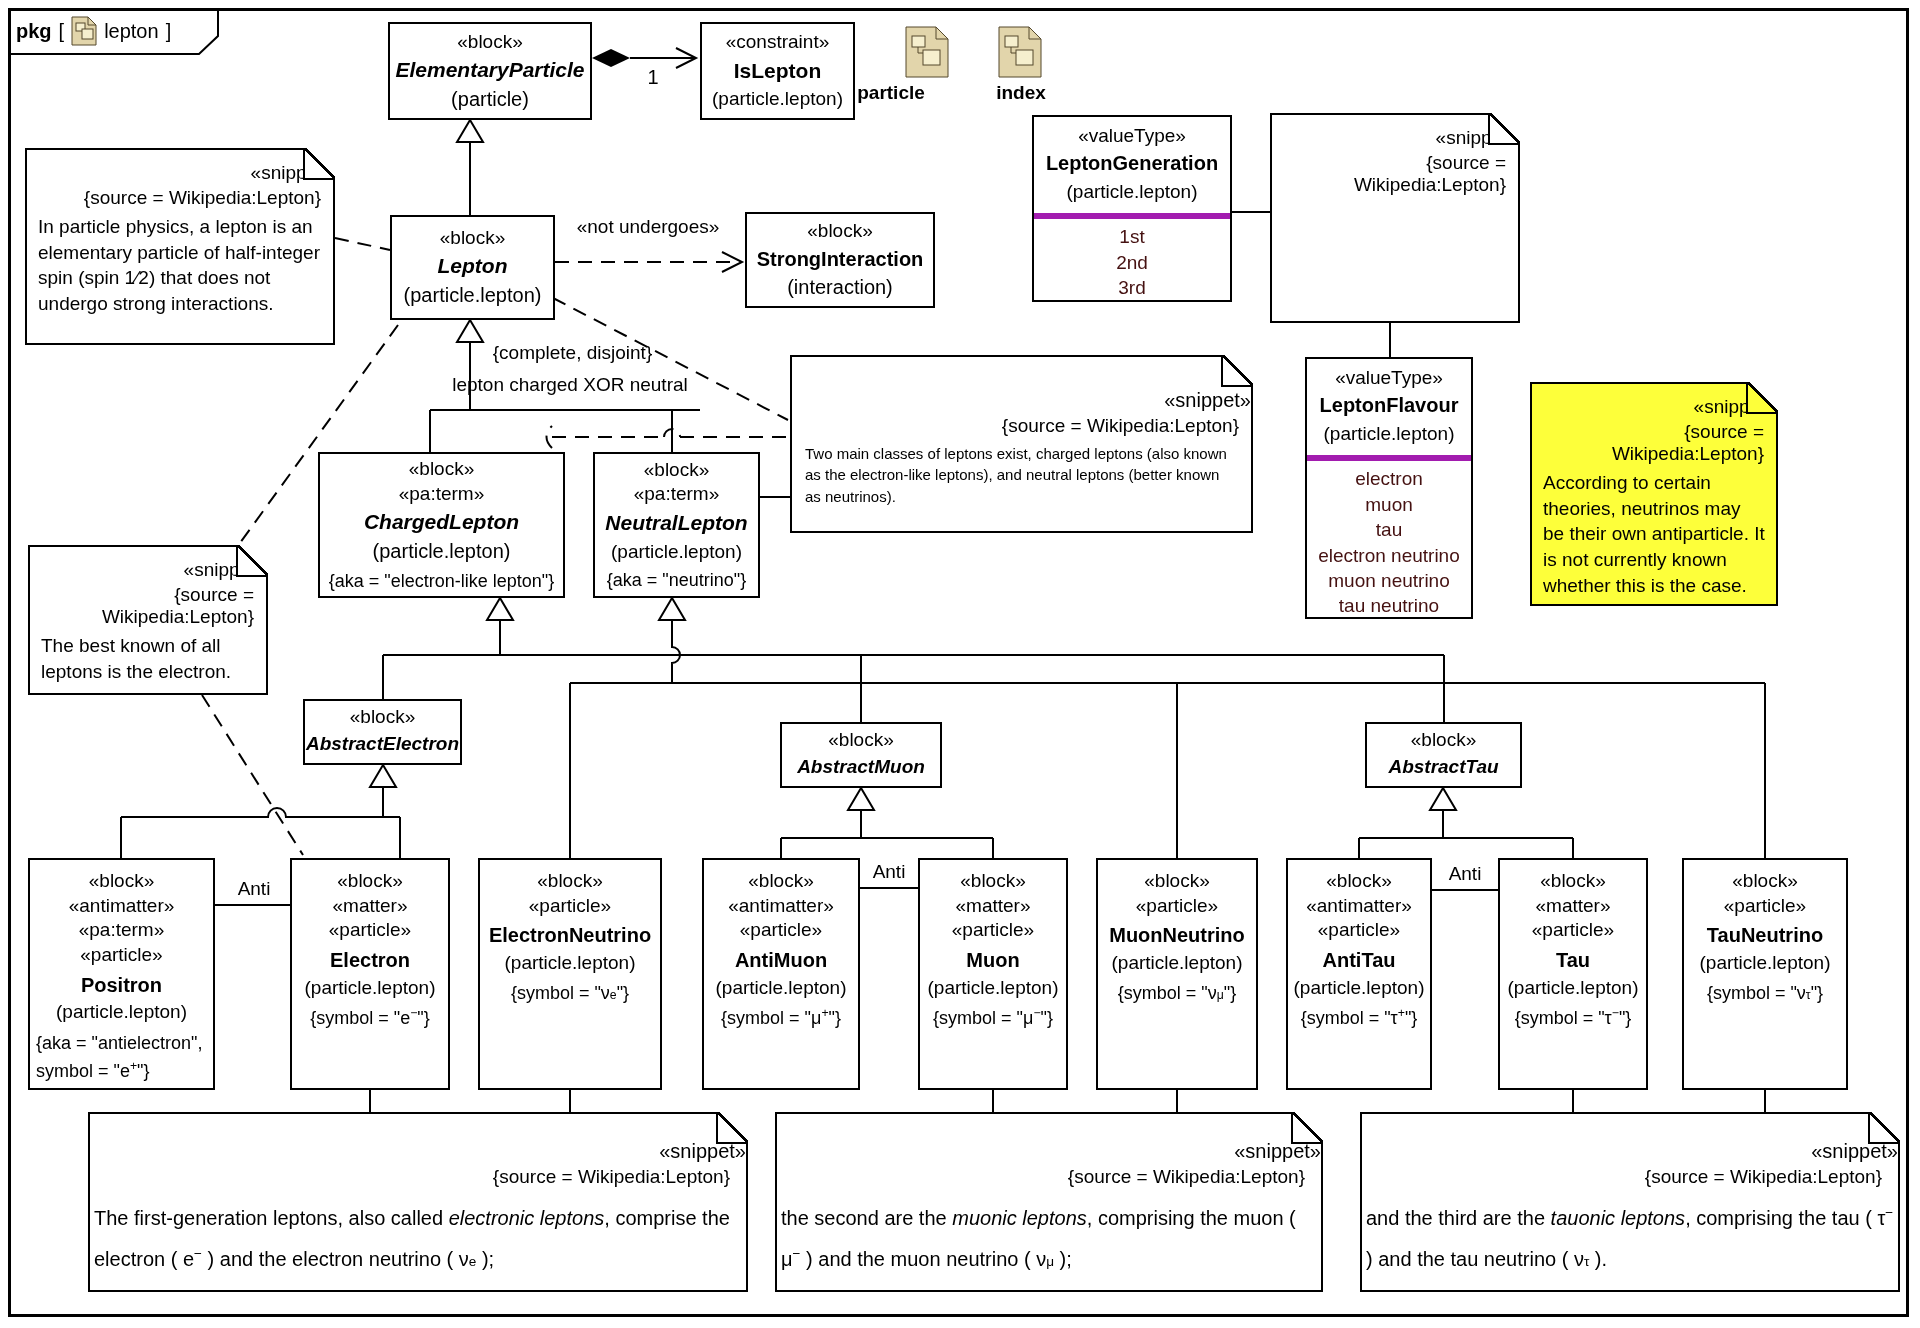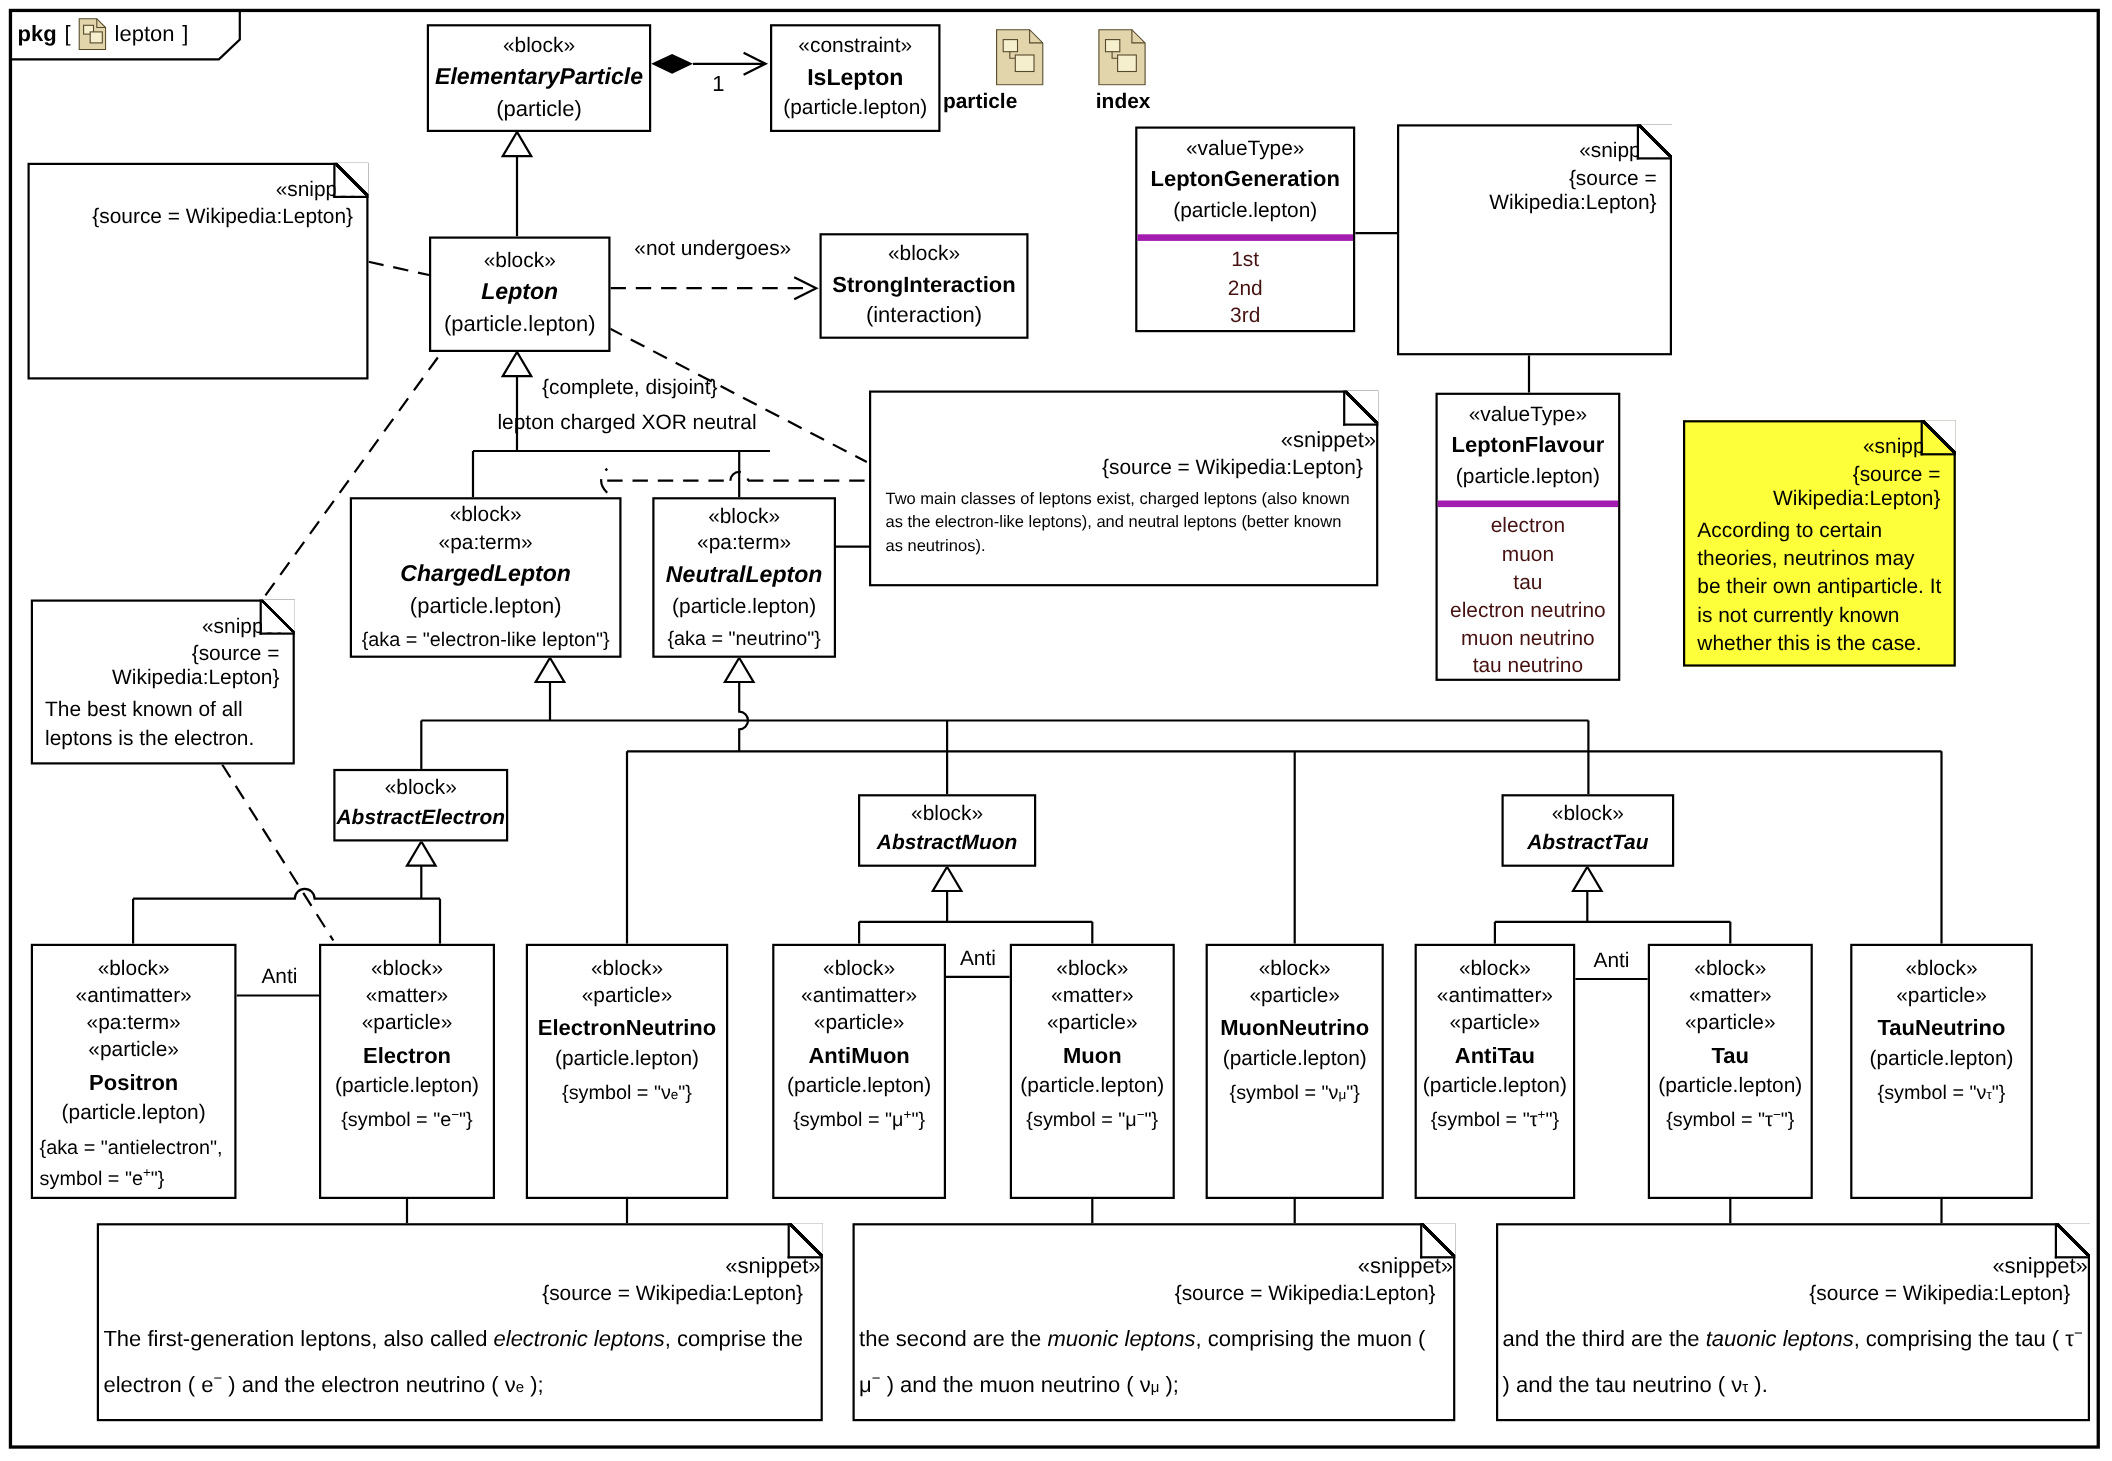--- a/index.html
+++ b/index.html
@@ -307,20 +307,21 @@
     <div class="st">«block»</div>
     <div class="st">«particle»</div>
     <div class="nm">TauNeutrino</div>
     <div class="ns">(particle.lepton)</div>
     <div class="cons">{symbol = "ν<sub>τ</sub>"}</div>
   </div>
 
   <div class="note" style="left:25px;top:148px;width:310px;height:197px;">
     <div class="title">«snippet»</div>
     <div class="src">{source = Wikipedia:Lepton}</div>
+    <div class="body">In particle physics, a lepton is an elementary particle of half-integer spin (spin 1⁄2) that does not undergo strong interactions.</div>
   </div>
 
   <div class="note" style="left:1270px;top:113px;width:250px;height:210px;">
     <div class="title">«snippet»</div>
     <div class="src">{source = Wikipedia:Lepton}</div>
   </div>
 
   <div class="note lg" style="left:790px;top:355px;width:463px;height:178px;">
     <div class="title">«snippet»</div>
     <div class="src">{source = Wikipedia:Lepton}</div>

